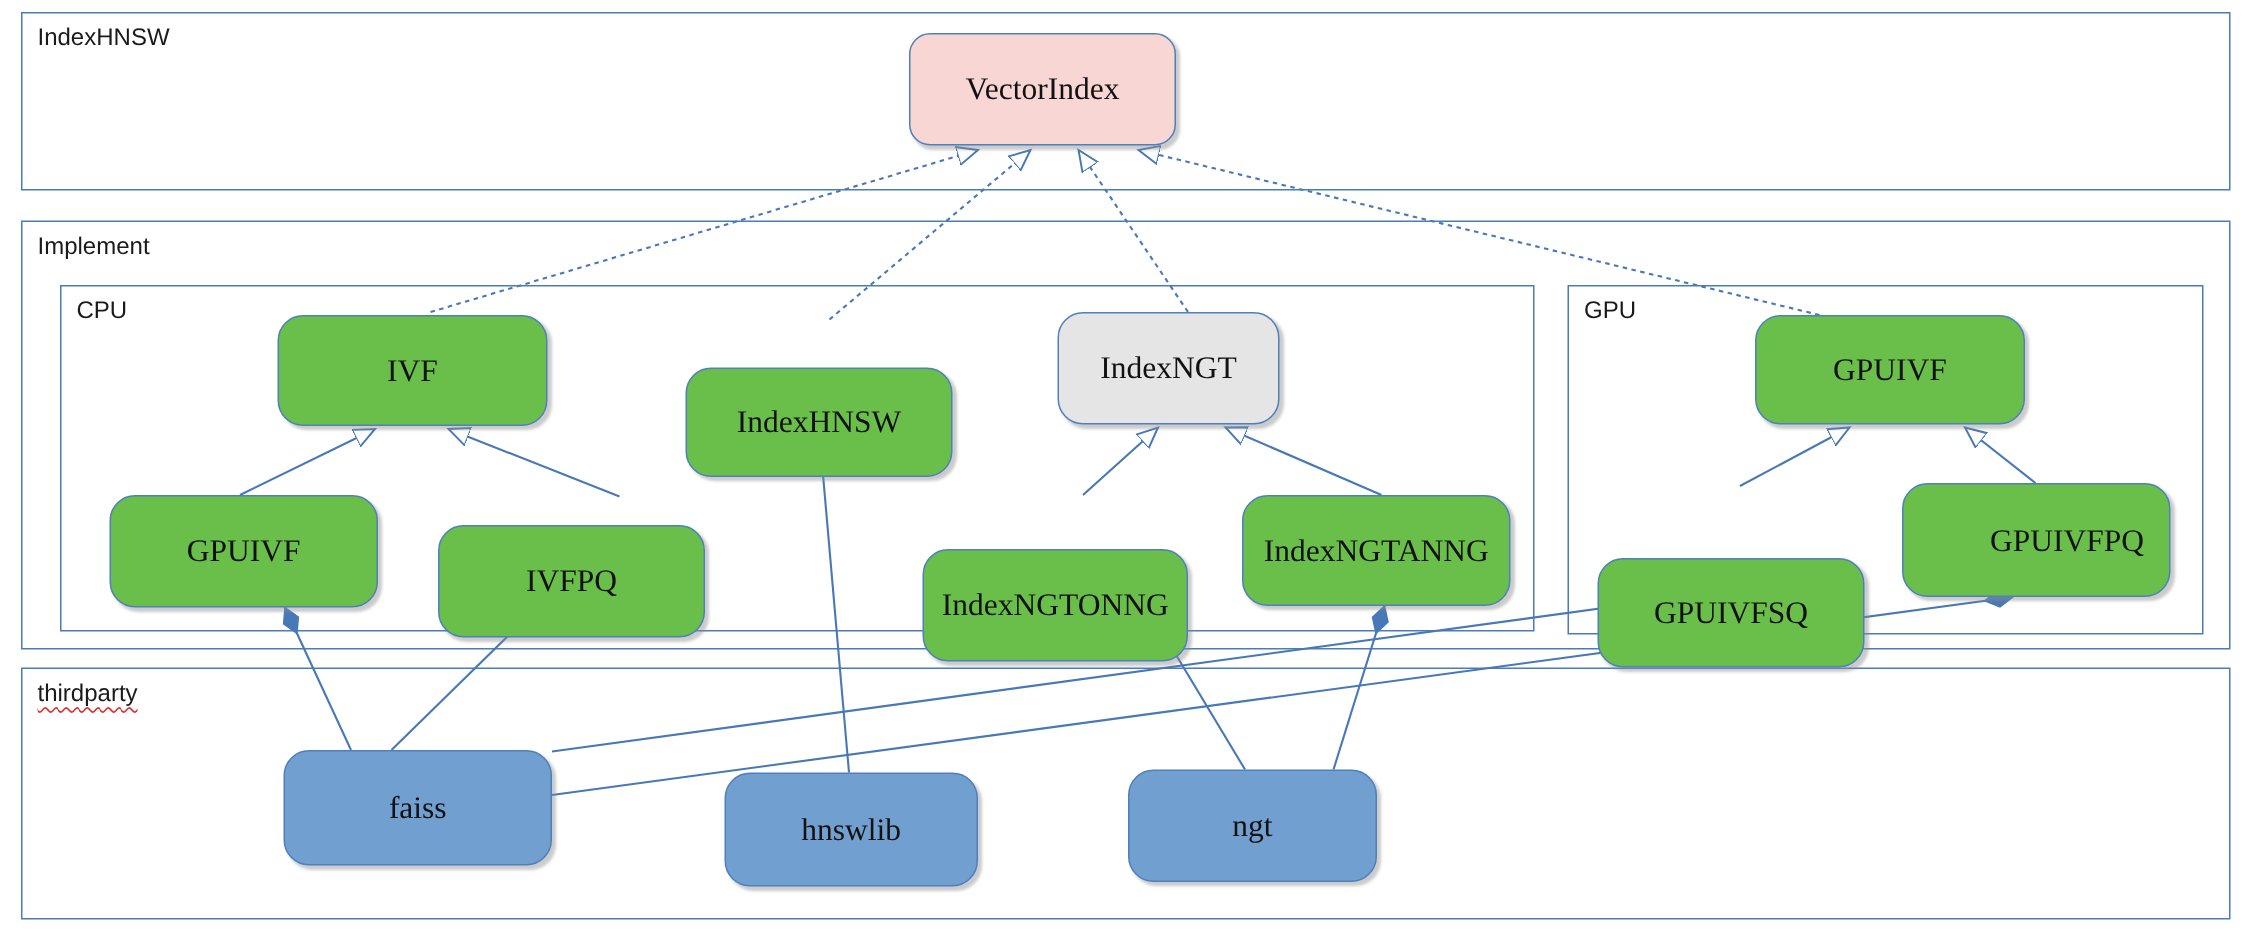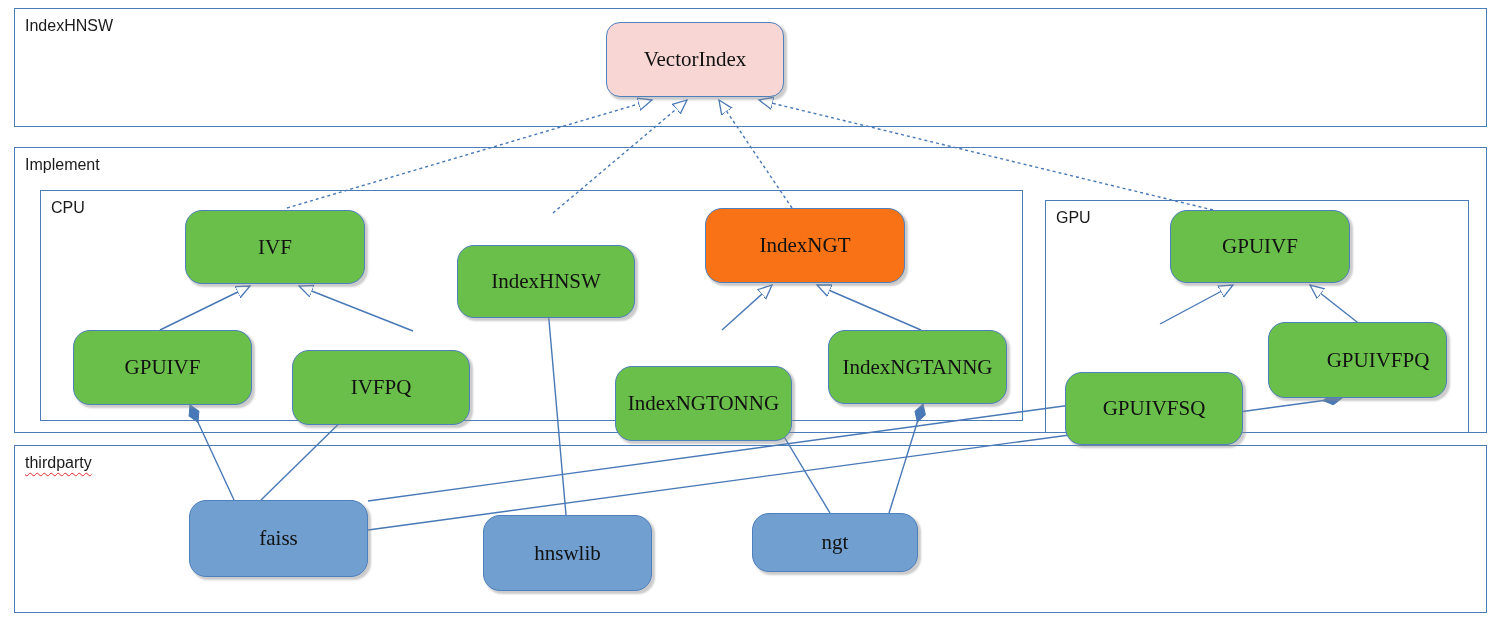--- a/index.html
+++ b/index.html
@@ -57,21 +57,21 @@
 <div class="stage" id="stage" style="width: 1503px; height: 628px; background: rgb(255, 255, 255);">
     <div class="section" style="left: 14px; top: 8px; width: 1473px; height: 119px; border-color: rgb(74, 124, 186);">
       <span class="section-label">IndexHNSW</span>
     </div>
     <div class="section" style="left: 14px; top: 147px; width: 1473px; height: 286px; border-color: rgb(74, 124, 186);">
       <span class="section-label">Implement</span>
     </div>
     <div class="section" style="left: 40px; top: 190px; width: 983px; height: 231px; border-color: rgb(74, 124, 186);">
       <span class="section-label">CPU</span>
     </div>
-    <div class="section" style="left: 1045px; top: 200px; width: 424px; height: 233px; border-color: rgb(74, 124, 186);">
+    <div class="section" style="left: 1045px; top: 190px; width: 424px; height: 233px; border-color: rgb(74, 124, 186);">
       <span class="section-label">GPU</span>
     </div>
     <div class="section" style="left: 14px; top: 445px; width: 1473px; height: 168px; border-color: rgb(74, 124, 186);">
       <span class="section-label squiggle">thirdparty</span>
     </div>
     <svg class="edge-layer" viewBox="0 0 1503 628" width="1503" height="628">
       <defs>
         <marker id="arrow-open" markerUnits="userSpaceOnUse" viewBox="0 -8 17 16" markerWidth="17" markerHeight="16" refX="14" refY="0" orient="auto">
           <path d="M0,-6.2 L14,0 L0,6.2 Z" fill="#ffffff" stroke="#4878b6" stroke-width="1.3"></path>
         </marker>
@@ -99,21 +99,21 @@
     </svg>
     <div class="node" style="left: 606px; top: 22px; width: 178px; height: 75px; background: rgb(247, 214, 212); border-color: rgb(78, 128, 189); color: rgb(17, 17, 17); border-radius: 14px;">
       <span>VectorIndex</span>
     </div>
     <div class="node" style="left: 185px; top: 210px; width: 180px; height: 74px; background: rgb(106, 191, 75); border-color: rgb(78, 128, 189); color: rgb(17, 17, 17);">
       <span>IVF</span>
     </div>
     <div class="node" style="left: 457px; top: 213px; width: 178px; height: 73px; background: rgb(106, 191, 75); border-color: rgb(78, 128, 189); color: rgb(17, 17, 17); margin-top: 32px;">
       <span>IndexHNSW</span>
     </div>
-    <div class="node" style="left: 705px; top: 208px; width: 200px; height: 75px; background: #f97316; border-color: rgb(78, 128, 189); color: rgb(17, 17, 17);">
+    <div class="node" style="left: 705px; top: 208px; width: 148px; height: 75px; background: #e5e5e5; border-color: rgb(78, 128, 189); color: rgb(17, 17, 17);">
       <span>IndexNGT</span>
     </div>
     <div class="node" style="left: 1170px; top: 210px; width: 180px; height: 73px; background: rgb(106, 191, 75); border-color: rgb(78, 128, 189); color: rgb(17, 17, 17);">
       <span>GPUIVF</span>
     </div>
     <div class="node" style="left: 73px; top: 330px; width: 179px; height: 75px; background: rgb(106, 191, 75); border-color: rgb(78, 128, 189); color: rgb(17, 17, 17);">
       <span>GPUIVF</span>
     </div>
     <div class="node" style="left: 292px; top: 331px; width: 178px; height: 75px; background: rgb(106, 191, 75); border-color: rgb(78, 128, 189); color: rgb(17, 17, 17); margin-top: 19px;">
       <span>IVFPQ</span>
@@ -129,16 +129,16 @@
     </div>
     <div class="node" style="left: 1268px; top: 322px; width: 179px; height: 76px; background: rgb(106, 191, 75); border-color: rgb(78, 128, 189); color: rgb(17, 17, 17); padding-left: 41px;">
       <span>GPUIVFPQ</span>
     </div>
     <div class="node" style="left: 189px; top: 500px; width: 179px; height: 77px; background: rgb(113, 159, 207); border-color: rgb(78, 128, 189); color: rgb(17, 17, 17);">
       <span>faiss</span>
     </div>
     <div class="node" style="left: 483px; top: 515px; width: 169px; height: 76px; background: rgb(113, 159, 207); border-color: rgb(78, 128, 189); color: rgb(17, 17, 17);">
       <span>hnswlib</span>
     </div>
-    <div class="node" style="left: 752px; top: 513px; width: 166px; height: 59px; background: rgb(113, 159, 207); border-color: rgb(78, 128, 189); color: rgb(17, 17, 17);">
+    <div class="node" style="left: 752px; top: 513px; width: 166px; height: 75px; background: rgb(113, 159, 207); border-color: rgb(78, 128, 189); color: rgb(17, 17, 17);">
       <span>ngt</span>
     </div>
   </div>
 
 </body></html>

